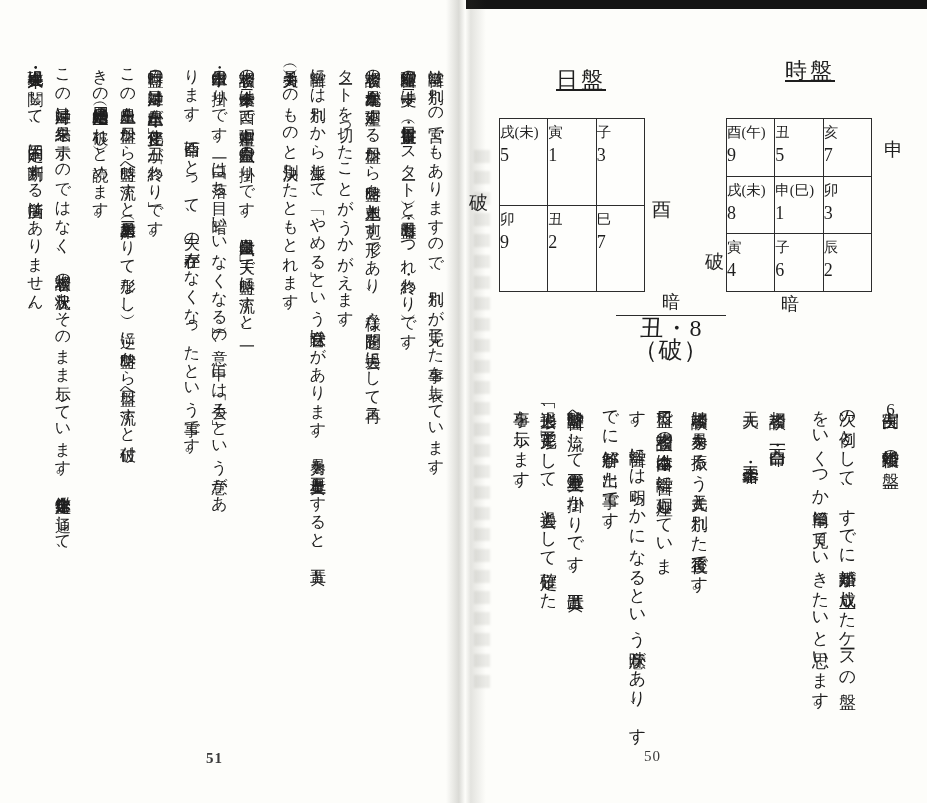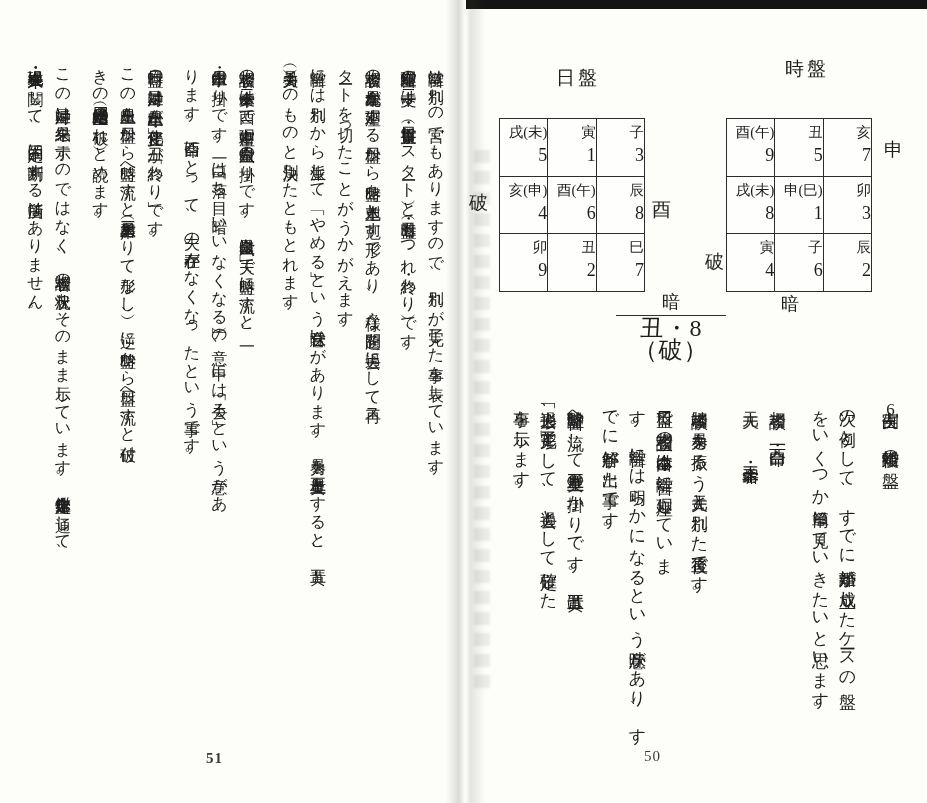--- a/index.html
+++ b/index.html
@@ -21,28 +21,28 @@
   .left-text .vcol{font-size:16px;line-height:27.5px;letter-spacing:0.3px;}
   .right-text{left:480px;top:398px;width:424px;height:402px;}
   .right-text .vcol{font-size:17px;line-height:27px;letter-spacing:0.6px;}
   .title-col{text-orientation:upright;}
   .ml8{margin-left:8px}.ml9{margin-left:9px}.ml10{margin-left:10px}
   .ml16{margin-left:16px}.ml24{margin-left:24px}
 
   
   table.ban{position:absolute;border-collapse:collapse;table-layout:fixed;
             width:146px;height:174px;background:#fefefc;}
-  table.ban td{border:1.6px solid #2c2c2c;text-align:right;vertical-align:top;
+  table.ban td{border:1.6px solid #2c2c2c;text-align:left;vertical-align:top;
                width:33.33%;padding:3px 0 0 0;}
   table.ban .z{display:block;font-size:14.5px;line-height:20px;letter-spacing:0;}
   table.ban .n{display:block;font-size:18px;line-height:26px;}
   .day-table{left:499px;top:118px;}
   .hour-table{left:726px;top:118px;}
 
-  .chart-title{position:absolute;font-size:19px;letter-spacing:3px;}
+  .chart-title{position:absolute;font-size:22px;letter-spacing:3px;text-decoration:underline;}
   .day-title{left:556px;top:65px;}
   .hour-title{left:785px;top:56px;}
   .side-label{position:absolute;font-size:19px;}
   .day-ha{left:469px;top:190px;}
   .day-tori{left:652px;top:197px;}
   .hour-saru{left:884px;top:137px;}
   .hour-ha{left:705px;top:249px;}
   .hour-an{position:absolute;left:781px;top:292px;font-size:18px;}
   .fraction{position:absolute;left:614px;top:291px;width:114px;text-align:center;}
   .fraction .f-top{display:block;font-size:18px;line-height:22px;}
@@ -73,34 +73,20 @@
             <span class="z">戌(未)</span>
             <span class="n">5</span>
           </td>
       <td>
             <span class="z">寅</span>
             <span class="n">1</span>
           </td>
       <td>
             <span class="z">子</span>
             <span class="n">3</span>
-          </td>
-    </tr>
-    <tr>
-      <td>
-            <span class="z">亥(申)</span>
-            <span class="n">4</span>
-          </td>
-      <td>
-            <span class="z">酉(午)</span>
-            <span class="n">6</span>
-          </td>
-      <td>
-            <span class="z">辰</span>
-            <span class="n">8</span>
           </td>
     </tr>
     <tr>
       <td>
             <span class="z">卯</span>
             <span class="n">9</span>
           </td>
       <td>
             <span class="z">丑</span>
             <span class="n">2</span>

